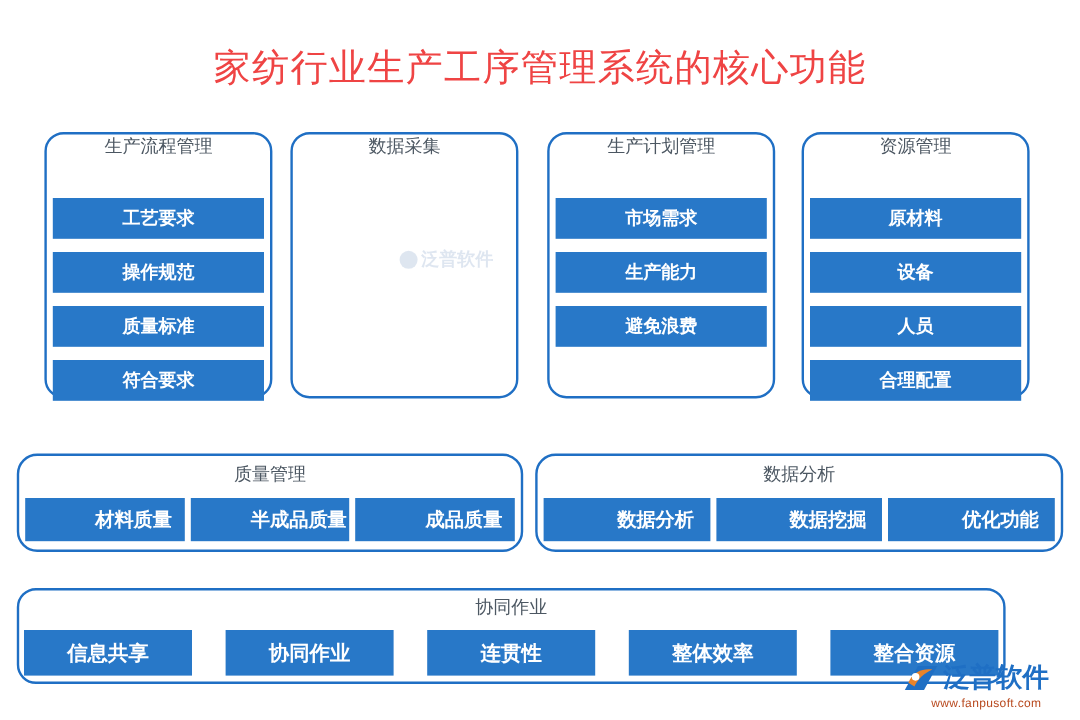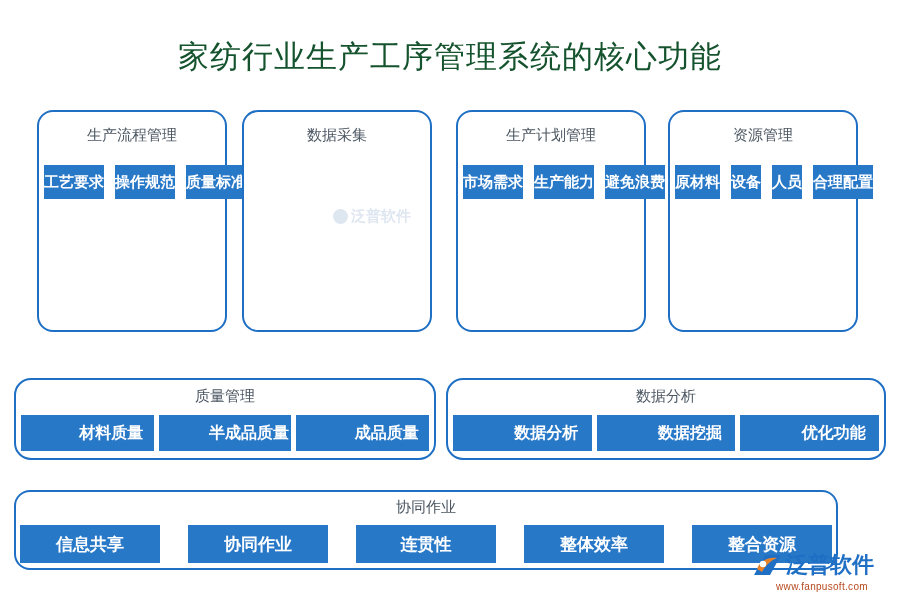--- a/index.html
+++ b/index.html
@@ -11,21 +11,21 @@
     position:relative;
   }
   .stage{position:relative;width:900px;height:600px;}
 
   
   .page-title{
     position:absolute;left:0;top:36px;width:900px;
     text-align:center;
     font-size:31px;
     letter-spacing:1px;
-    color:#14532d;
+    color:#ef4444;
     font-family:"Liberation Serif","DejaVu Serif",serif;
     font-weight:400;
     white-space:nowrap;
   }
 
   
   .card{
     position:absolute;
     background:#ffffff;
     border:2px solid #1f6fc4;
@@ -45,24 +45,24 @@
     color:#ffffff;
     font-family:"Liberation Sans","DejaVu Sans",sans-serif;
     font-weight:bold;
     display:flex;align-items:center;justify-content:center;
     box-sizing:border-box;
     white-space:nowrap;
   }
 
   
   .col-card{width:190px;height:222px;top:110px;}
-  .col-card .card-title{margin-top:16px;font-size:15px;text-align:center;}
+  .col-card .card-title{margin-top:4px;font-size:15px;text-align:center;}
   .col-list{
     position:absolute;left:5px;right:5px;top:53px;
-    display:flex;gap:11px;text-align:right;
+    display:flex;flex-direction:column;gap:11px;text-align:right;
   }
   .col-list .bar{height:34px;font-size:15px;}
 
   #col-1{left:37px;}
   #col-2{left:242px;}
   #col-3{left:456px;}
   #col-4{left:668px;}
 
   
   .mid-card{height:82px;top:378px;border-radius:17px;}

